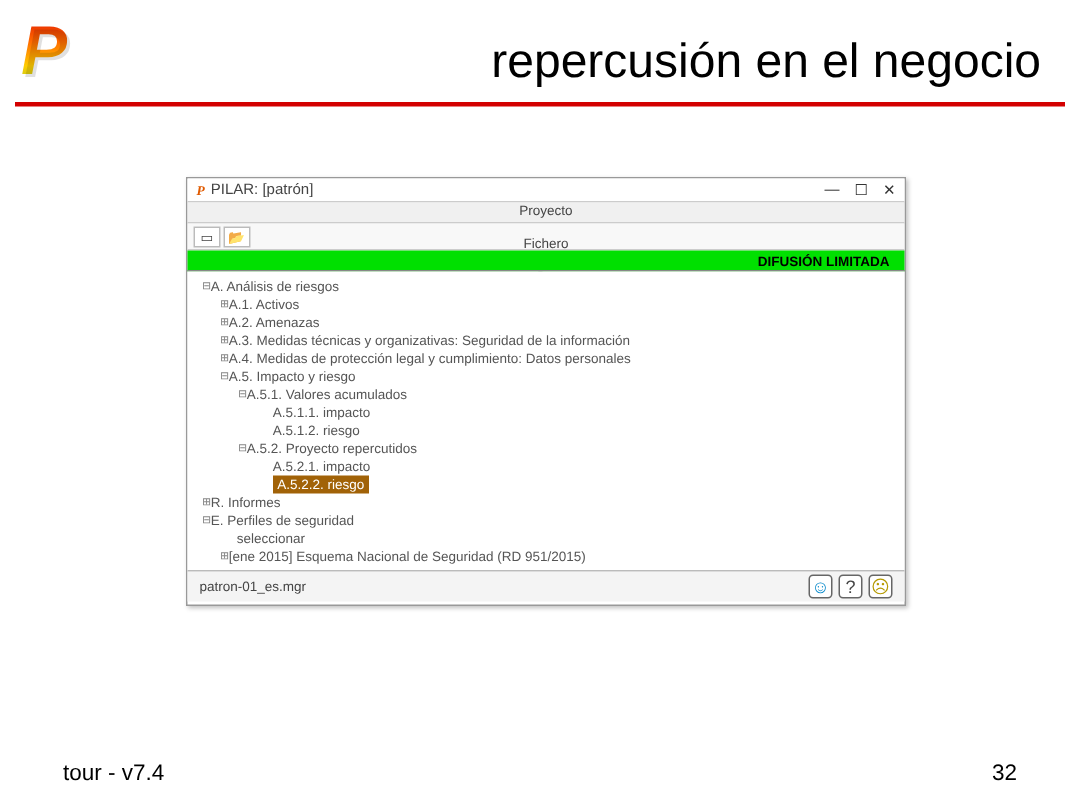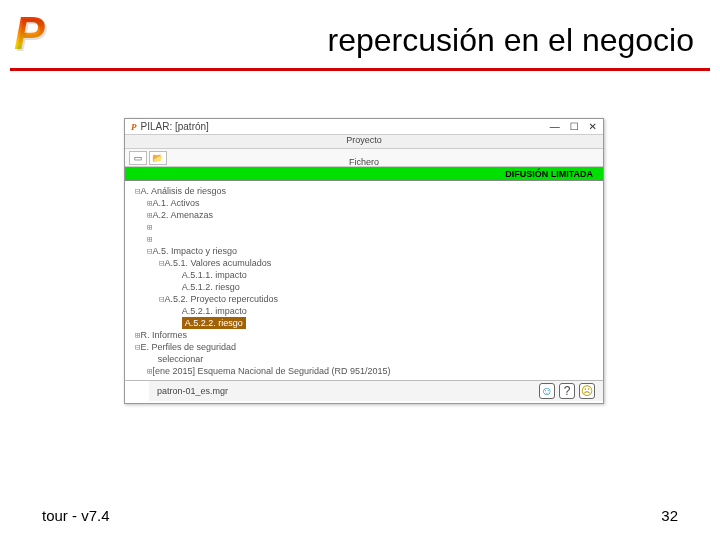--- a/index.html
+++ b/index.html
@@ -64,21 +64,21 @@
   .tree { font-size:9px; line-height:12px; color:#555; }
   .node { display:flex; align-items:center; white-space:nowrap; }
   .tw { display:inline-block; text-align:center; color:#888; font-family:monospace;}
   .pad0 { padding-left:2px; }
   .pad1 { padding-left:14px; }
   .pad2 { padding-left:26px; }
   .pad3 { padding-left:38px;align-items:flex-end; }
   .sel { background:#a16207; color:#fff; padding:0 3px; }
   .statusbar {
     height:20px; display:flex; align-items:center; justify-content:space-between;
-    padding:0 8px; background:#f4f4f4; font-size:9px;margin-left:24px;
+    padding:0 8px; background:#f4f4f4; font-size:9px;
   }
   .faces { display:flex; gap:4px; }
   .face {
     width:16px; height:16px; border:1px solid #666; border-radius:3px;
     display:flex; align-items:center; justify-content:center; font-size:12px;
     background:#fff;
   }
   .face.happy { color:#0a8acb; }
   .face.sad   { color:#b59a00; }
   .footer {
@@ -134,23 +134,25 @@
       <div class="node pad1">
           <span class="tw">⊞ </span>
           <span>A.1. Activos</span>
         </div>
       <div class="node pad1">
           <span class="tw">⊞ </span>
           <span>A.2. Amenazas</span>
         </div>
       <div class="node pad1">
           <span class="tw">⊞ </span>
-        </div>
-      <div class="node pad1">
-          <span class="tw">⊞ </span>
+          <span>A.3. Medidas técnicas y organizativas: Seguridad de la información</span>
+        </div>
+      <div class="node pad1">
+          <span class="tw">⊞ </span>
+          <span>A.4. Medidas de protección legal y cumplimiento: Datos personales</span>
         </div>
       <div class="node pad1">
           <span class="tw">⊟ </span>
           <span>A.5. Impacto y riesgo</span>
         </div>
       <div class="node pad2">
           <span class="tw">⊟ </span>
           <span>A.5.1. Valores acumulados</span>
         </div>
       <div class="node pad3">

